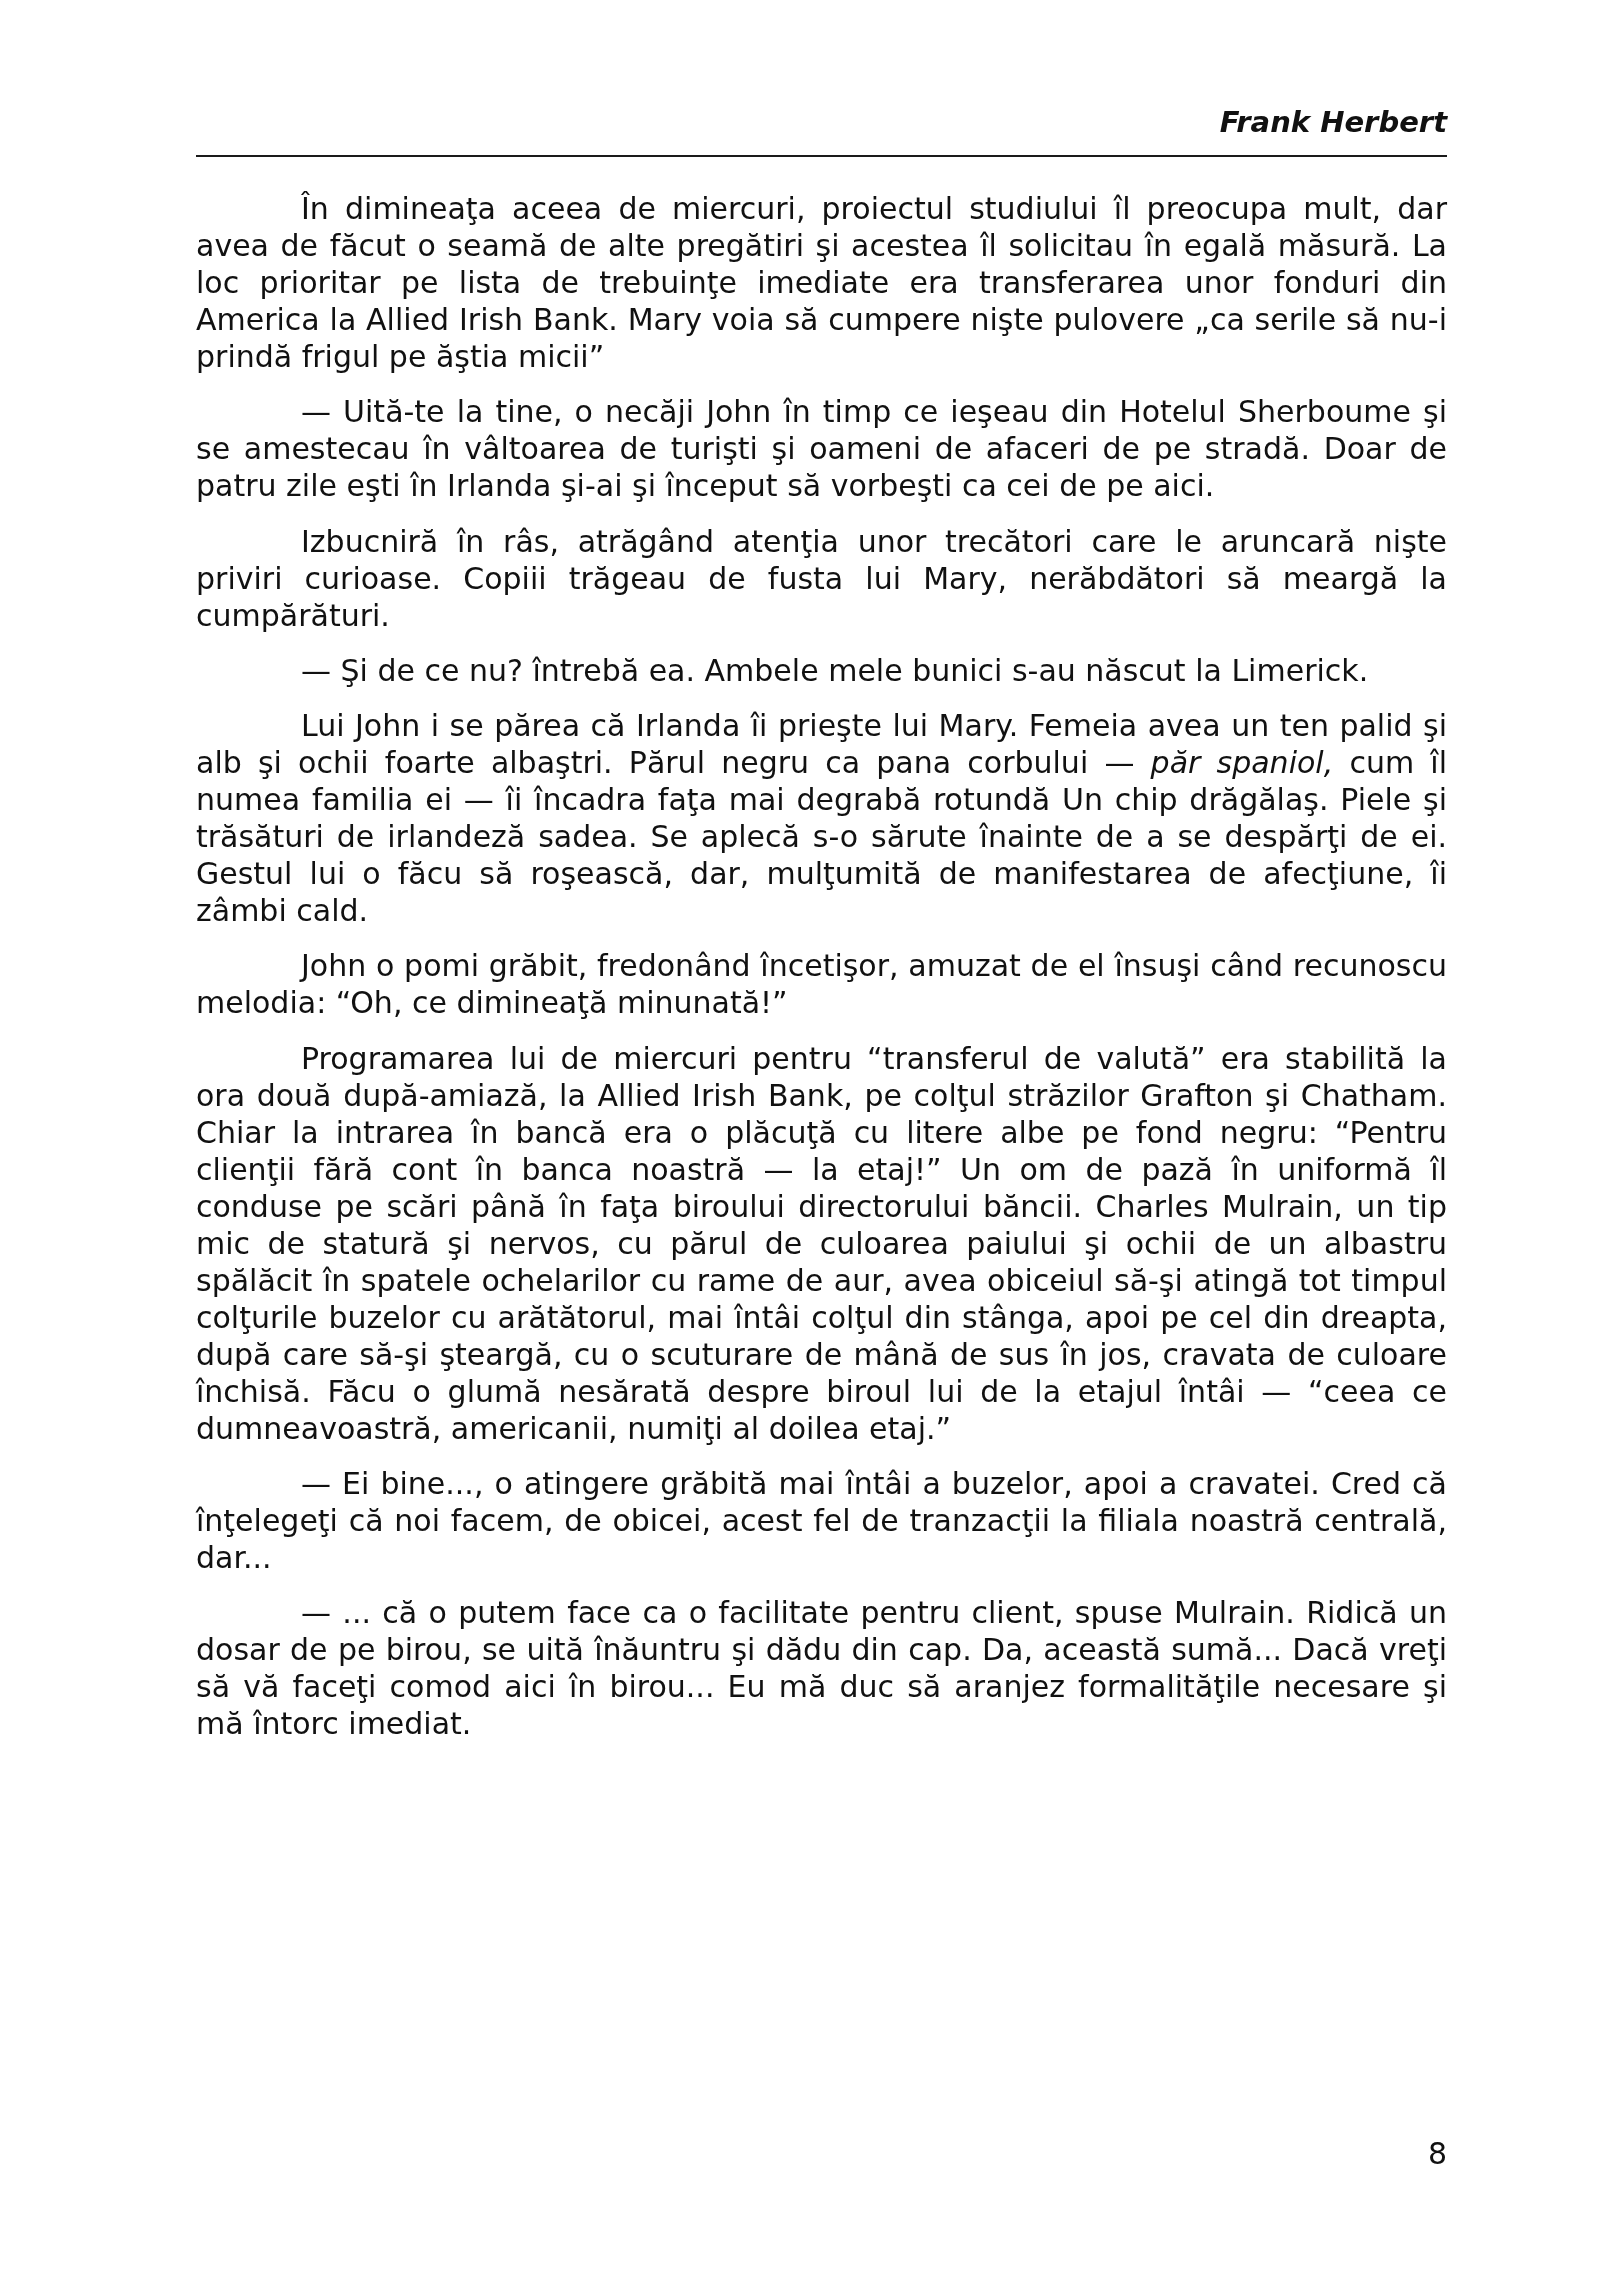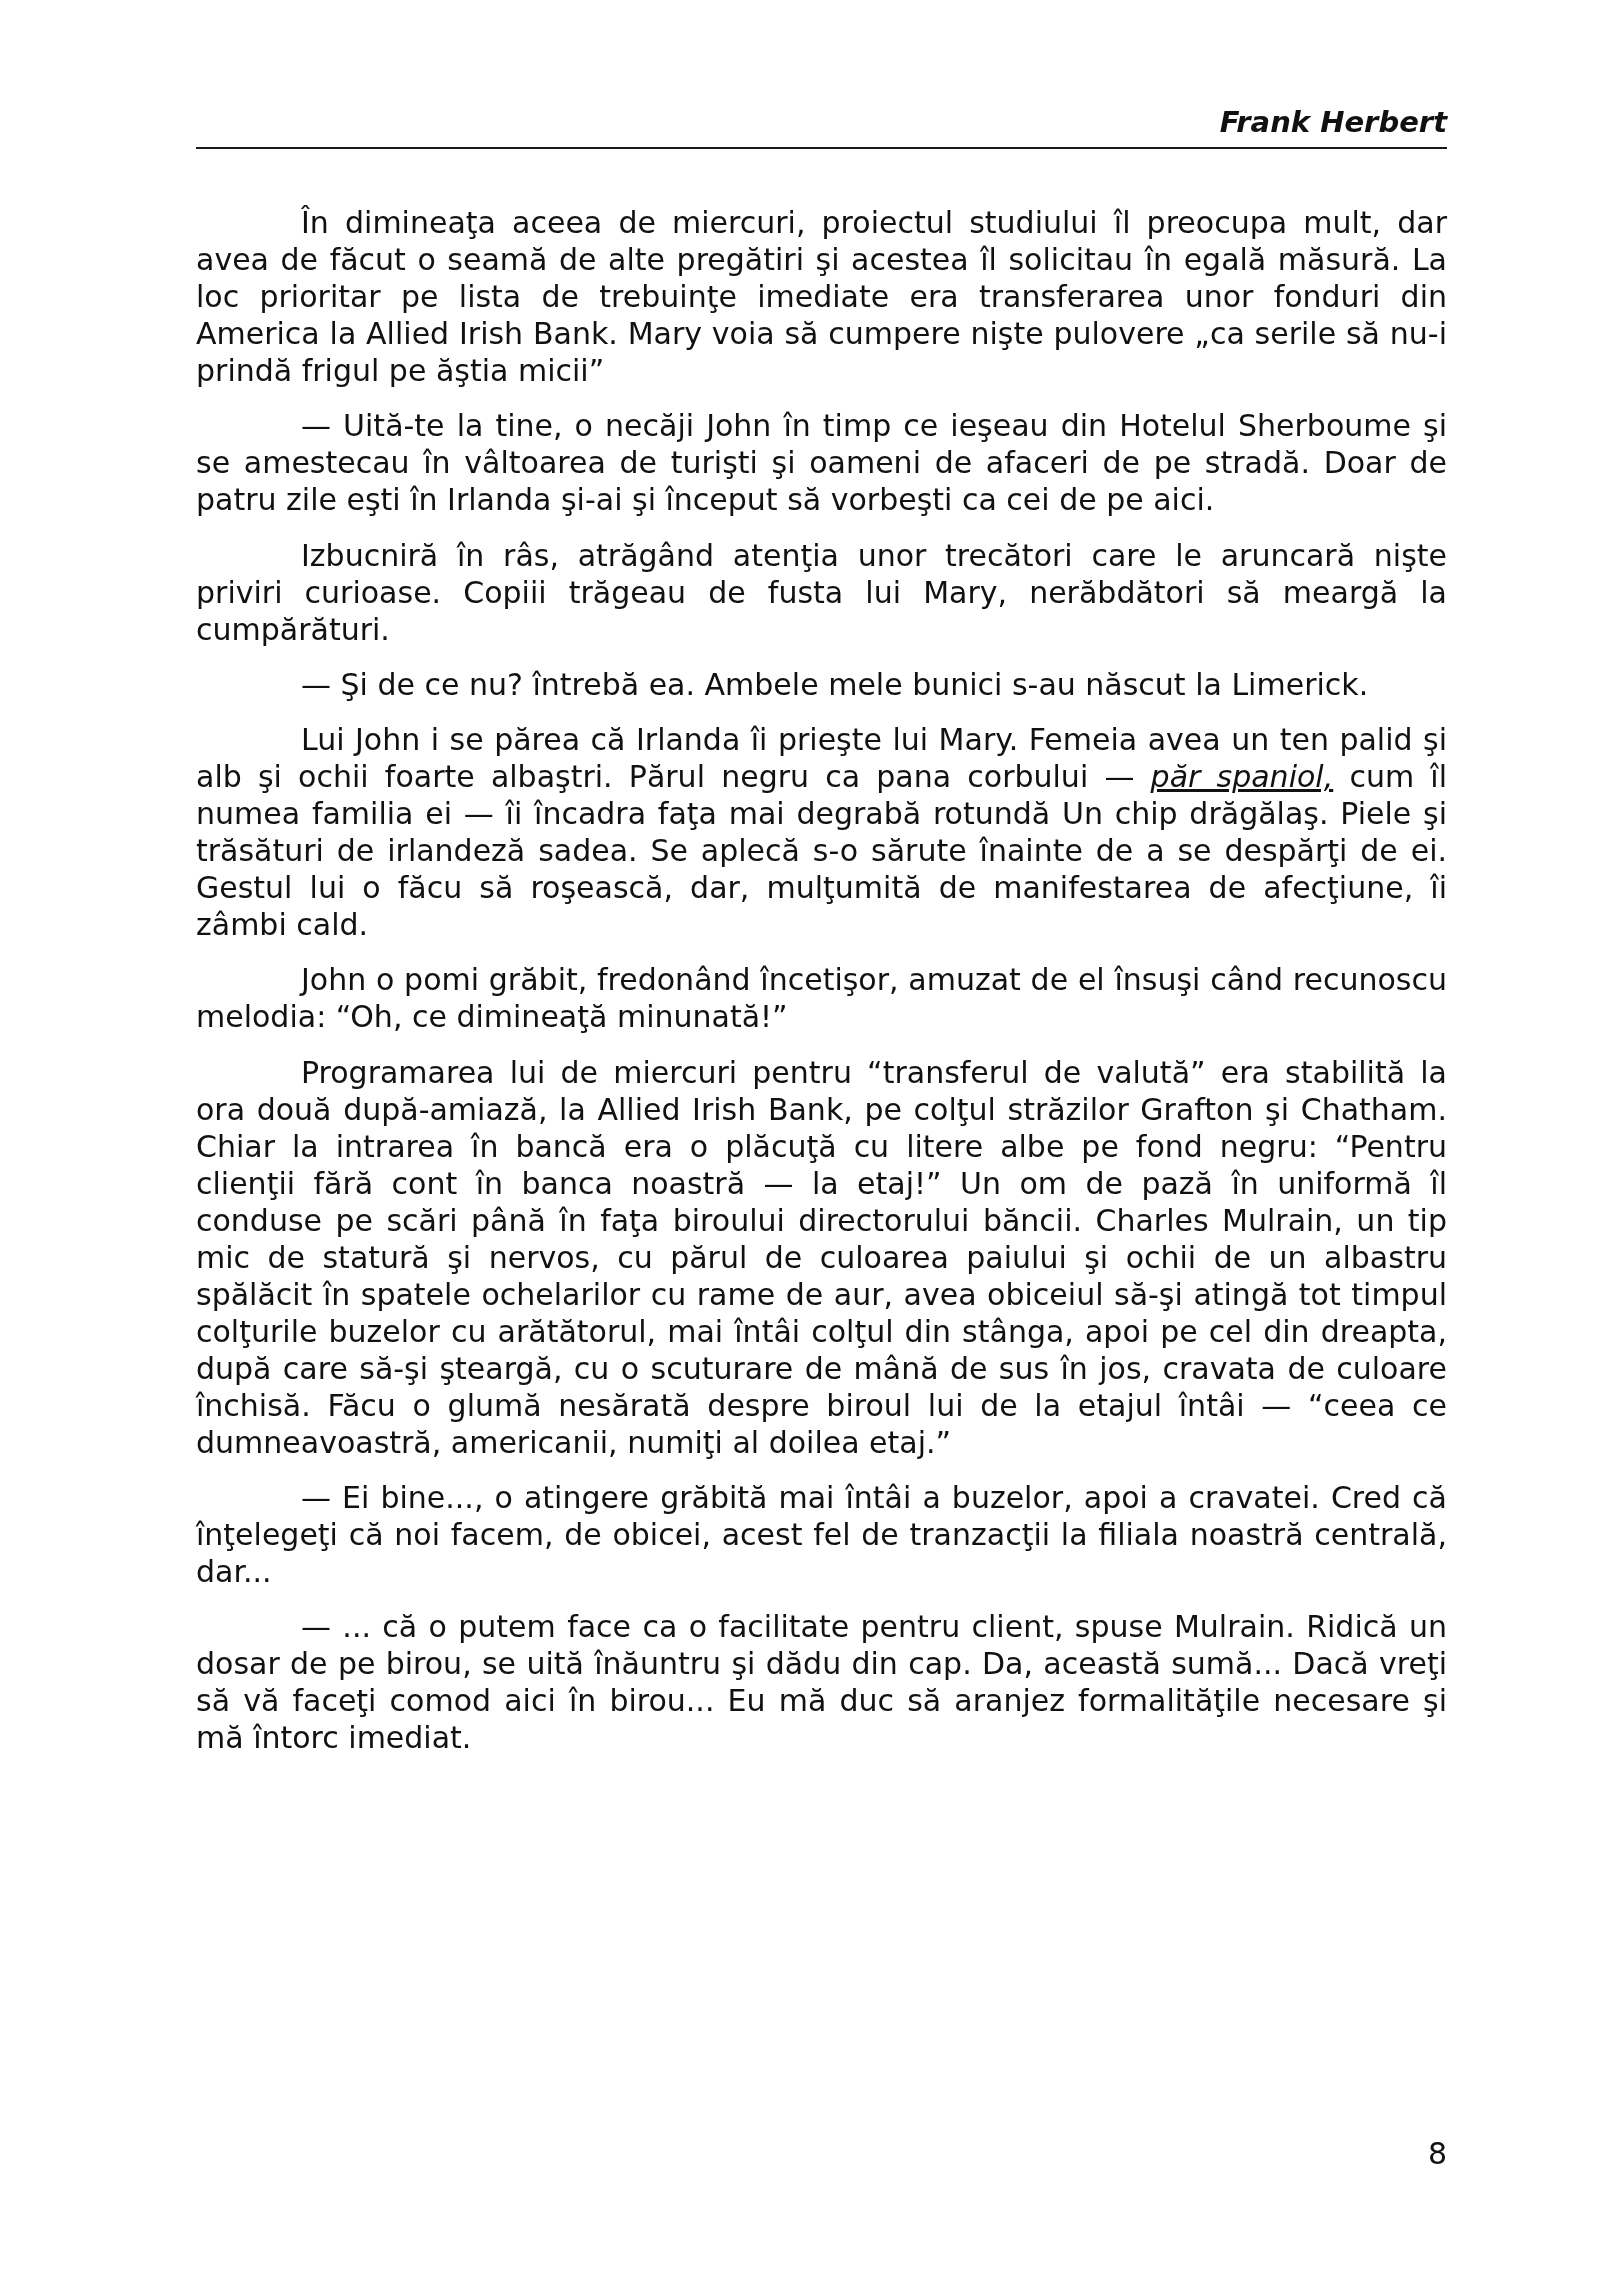--- a/index.html
+++ b/index.html
@@ -15,36 +15,35 @@
     box-sizing: border-box;
     padding: 105px 175px 0 196px;
     font-family: "DejaVu Sans", "Liberation Sans", sans-serif;
     color: #111111;
   }
   .header {
     text-align: right;
     font-size: 29px;
     font-weight: bold;
     font-style: italic;
-    padding-bottom: 8px;
+    padding-bottom: 16px;
     border-bottom: 2px solid #1a1a1a;
-    margin-bottom: 55px;
+    margin-bottom: 33px;
   }
   .body-text {
     font-size: 30px;
     line-height: 37px;
     text-align: justify;
   }
   .body-text p.para {
     margin: 0 0 18.3px 0;
     text-indent: 105px;
   }
   .body-text .it {
     font-style: italic;
-    text-decoration: underline;
   }
   .footer {
     position: absolute;
     right: 175px;
     bottom: 124px;
     font-size: 30px;
   }
 </style>
 </head>
 <body>

